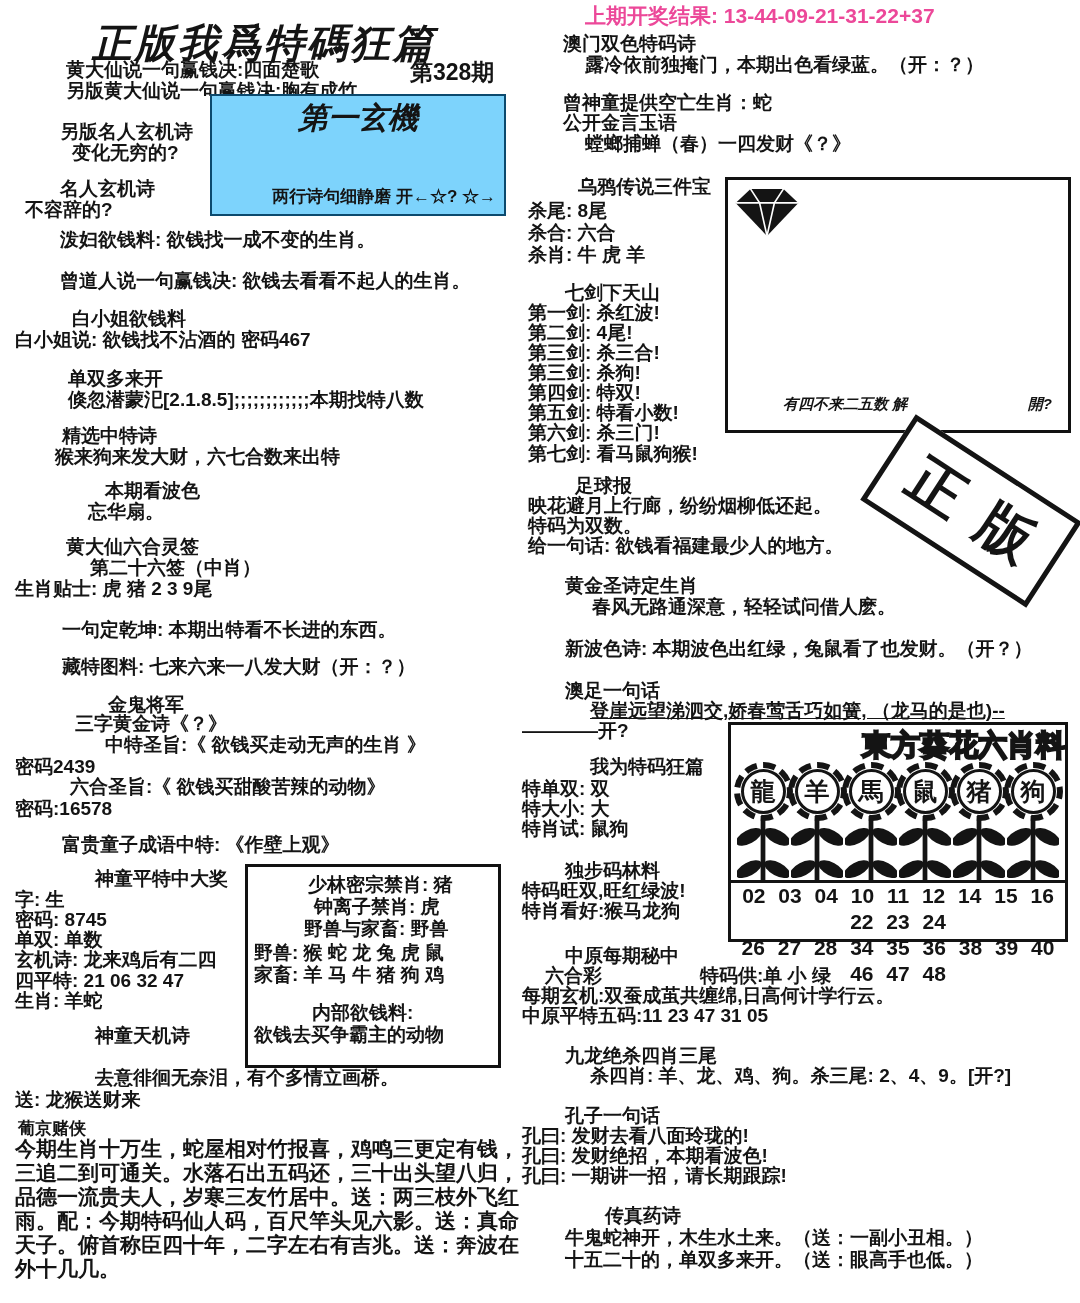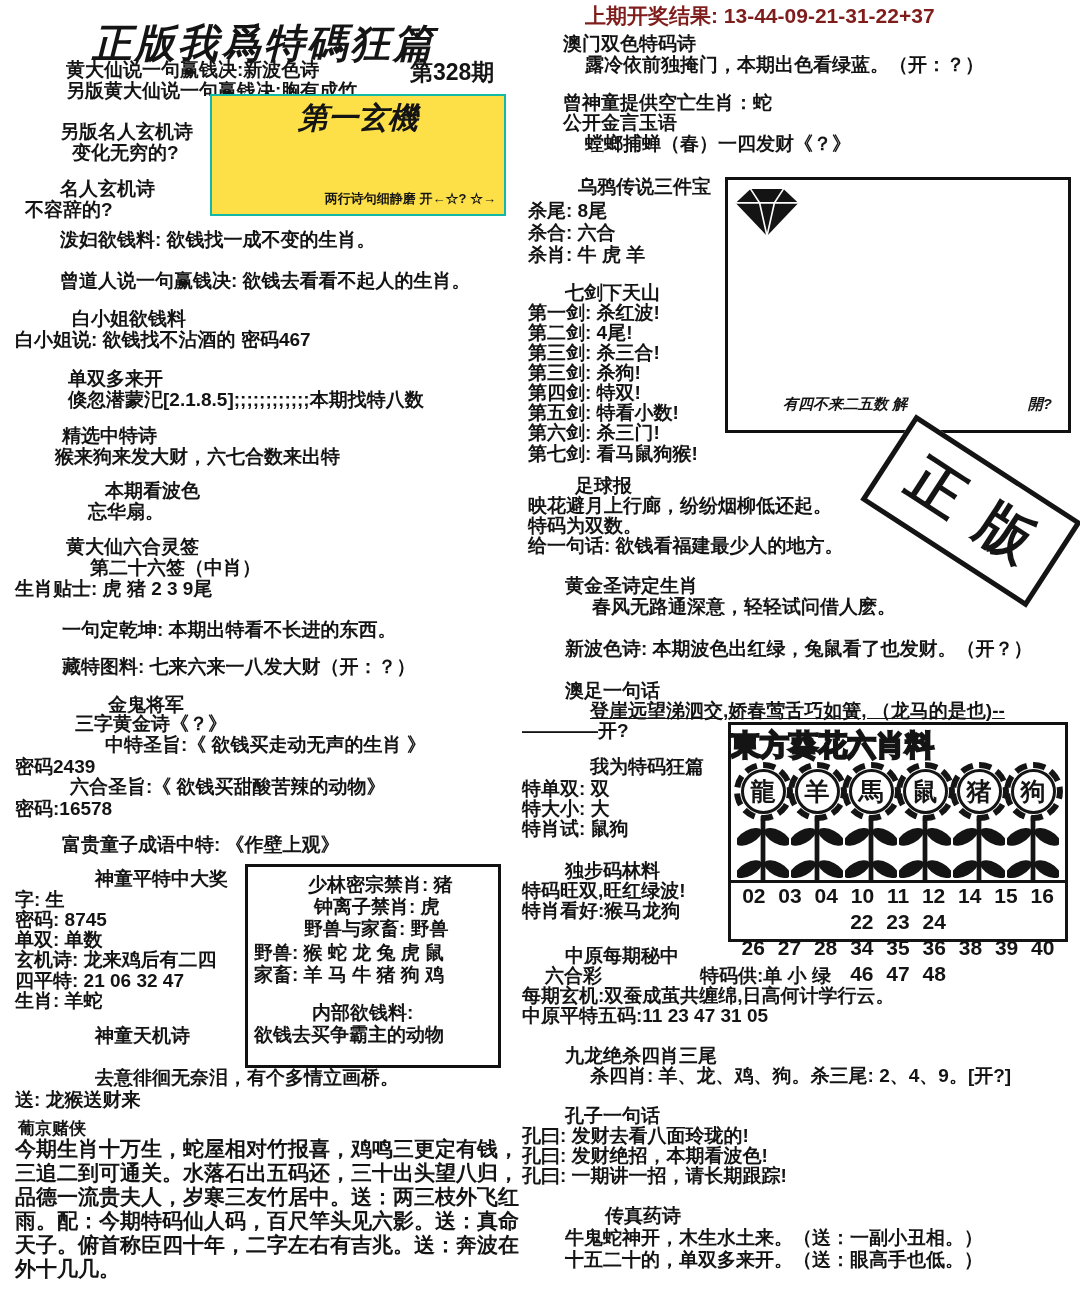--- a/index.html
+++ b/index.html
@@ -1,57 +1,57 @@
 <!DOCTYPE html>
 <html><head>
 <meta charset="utf-8">
 <style>
   html,body{margin:0;padding:0;background:#fff;}
   .page{position:relative;width:1080px;height:1303px;background:#fff;overflow:hidden;
         font-family:"Liberation Sans",sans-serif;color:#141414;}
   .ln{position:absolute;white-space:nowrap;font-weight:bold;font-size:19px;line-height:20px;}
   .big{font-size:21px;}
   .sm{font-size:17px;}
-  .red{color:#7f1d1d;}
+  .red{color:#ec4899;}
   .main-title{position:absolute;left:92px;top:16px;font-size:40px;font-weight:900;
               font-style:italic;letter-spacing:3px;white-space:nowrap;}
-  .box{position:absolute;border:2px solid #14b8a6;background:#fde047;}
+  .box{position:absolute;border:2px solid #0c4a6e;background:#7dd3fc;}
   .box3{position:absolute;border:3px solid #111;background:#fff;}
   .outline{font-weight:900;color:#141414;}
   @supports (-webkit-text-stroke:1px black){
     .outline{color:#fff;-webkit-text-stroke:2.2px #141414;}
   }
   .dbox-title{position:absolute;left:76px;top:8px;font-size:35px;font-style:italic;white-space:nowrap;}
-  .sf-title{position:absolute;left:0;right:0;top:1px;text-align:left;font-size:29px;white-space:nowrap;}
+  .sf-title{position:absolute;left:0;right:0;top:1px;text-align:right;font-size:29px;white-space:nowrap;}
   .stamp{position:absolute;left:872px;top:460px;width:188px;height:92px;border:5px solid #141414;
          transform:rotate(33deg);display:flex;align-items:center;justify-content:center;gap:26px;
          font-size:56px;font-weight:900;background:#fff;}
   .flower{position:absolute;width:52px;top:36px;}
   .fhead{position:relative;width:39px;height:39px;margin:8px auto 0;border:3px solid #141414;border-radius:50%;
          display:flex;align-items:center;justify-content:center;font-size:25px;font-weight:900;background:#fff;z-index:2;}
   .fhead::before{content:"";position:absolute;inset:-10px;border:6px dashed #141414;border-radius:50%;}
   .fstem{display:block;margin:2px auto 0;}
   .sf-nums{position:absolute;left:-3px;right:-3px;bottom:-3px;height:56px;border:3px solid #141414;
            text-align:center;font-weight:bold;font-size:21px;line-height:26px;word-spacing:7px;background:#fff;}
   .underl{text-decoration:underline;}
 </style>
 </head>
 <body>
 
 <div class="page">
 
   <div class="main-title">正版我爲特碼狂篇</div>
-  <div class="ln" style="left:66px;top:60px">黄大仙说一句赢钱决:新波色诗</div>
+  <div class="ln" style="left:66px;top:60px">黄大仙说一句赢钱决:四面楚歌</div>
   <div class="ln" style="left:66px;top:81px">另版黄大仙说一句赢钱决:胸有成竹</div>
   <div class="ln" style="left:410px;top:62px;font-size:23px">第328期</div>
   <div class="ln red big" style="left:585px;top:6px">上期开奖结果: 13-44-09-21-31-22+37</div>
 
   <div class="box" style="left:210px;top:94px;width:292px;height:118px">
     <div style="text-align:center;margin-top:2px;font-size:30px;font-weight:900;font-style:italic">第一玄機</div>
-    <div style="position:absolute;right:8px;bottom:6px;font-size:13px;font-weight:bold">两行诗句细静磨 开←☆? ☆→</div>
+    <div style="position:absolute;right:8px;bottom:6px;font-size:17px;font-weight:bold">两行诗句细静磨 开←☆? ☆→</div>
   </div>
 
   <div class="ln" style="left:60px;top:122px">另版名人玄机诗</div>
   <div class="ln" style="left:72px;top:143px">变化无穷的?</div>
   <div class="ln" style="left:60px;top:179px">名人玄机诗</div>
   <div class="ln" style="left:25px;top:200px">不容辞的?</div>
   <div class="ln" style="left:60px;top:230px">泼妇欲钱料: 欲钱找一成不变的生肖。</div>
   <div class="ln" style="left:60px;top:271px">曾道人说一句赢钱决: 欲钱去看看不起人的生肖。</div>
   <div class="ln" style="left:72px;top:309px">白小姐欲钱料</div>
   <div class="ln" style="left:15px;top:330px">白小姐说: 欲钱找不沾酒的 密码467</div>

